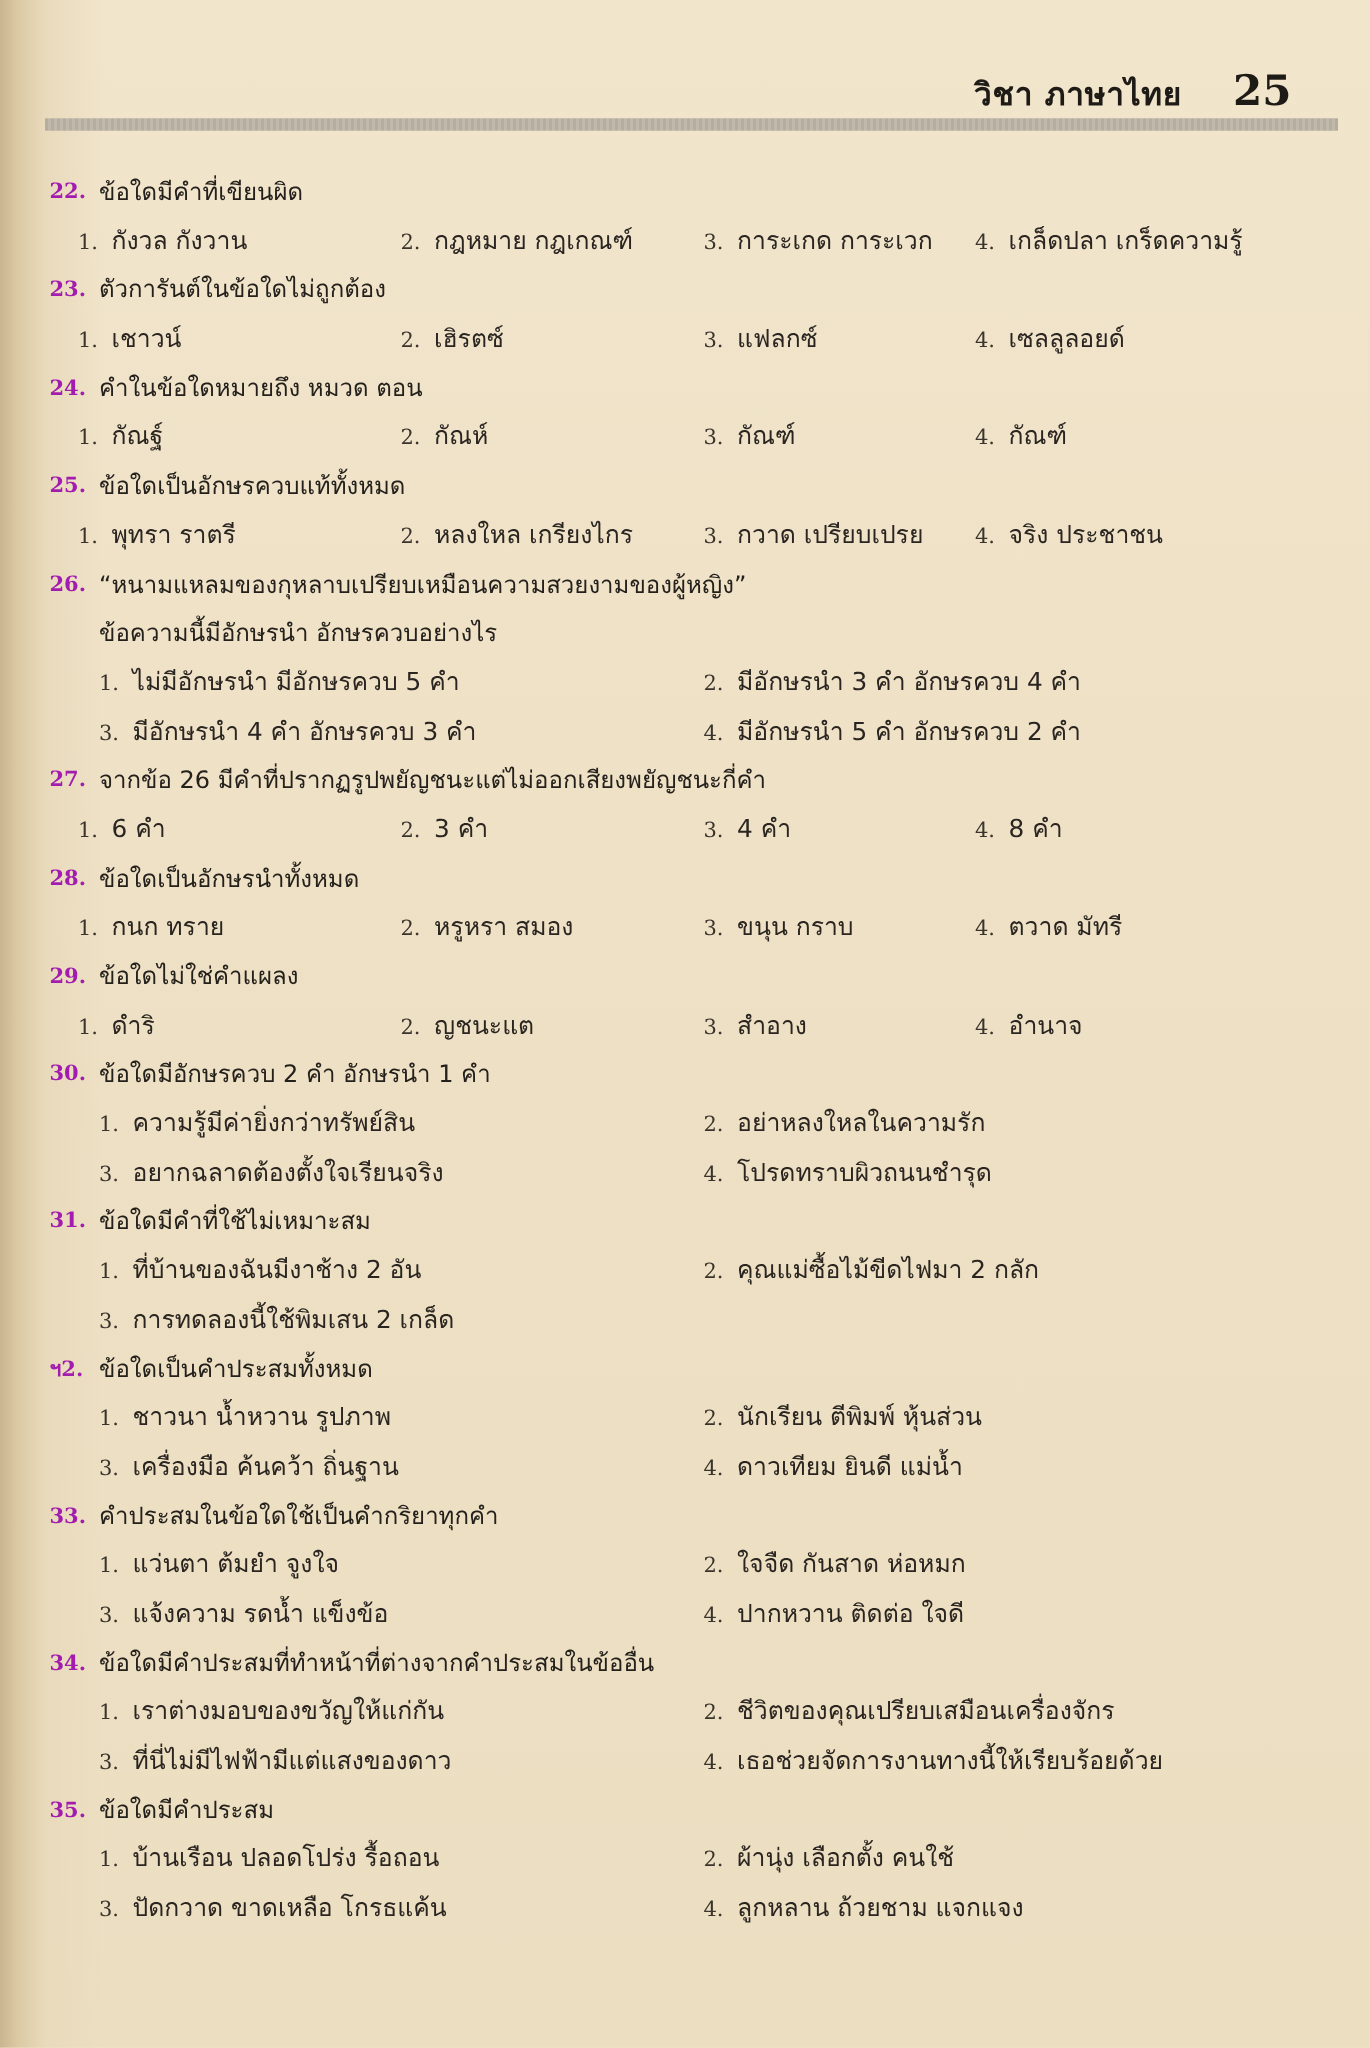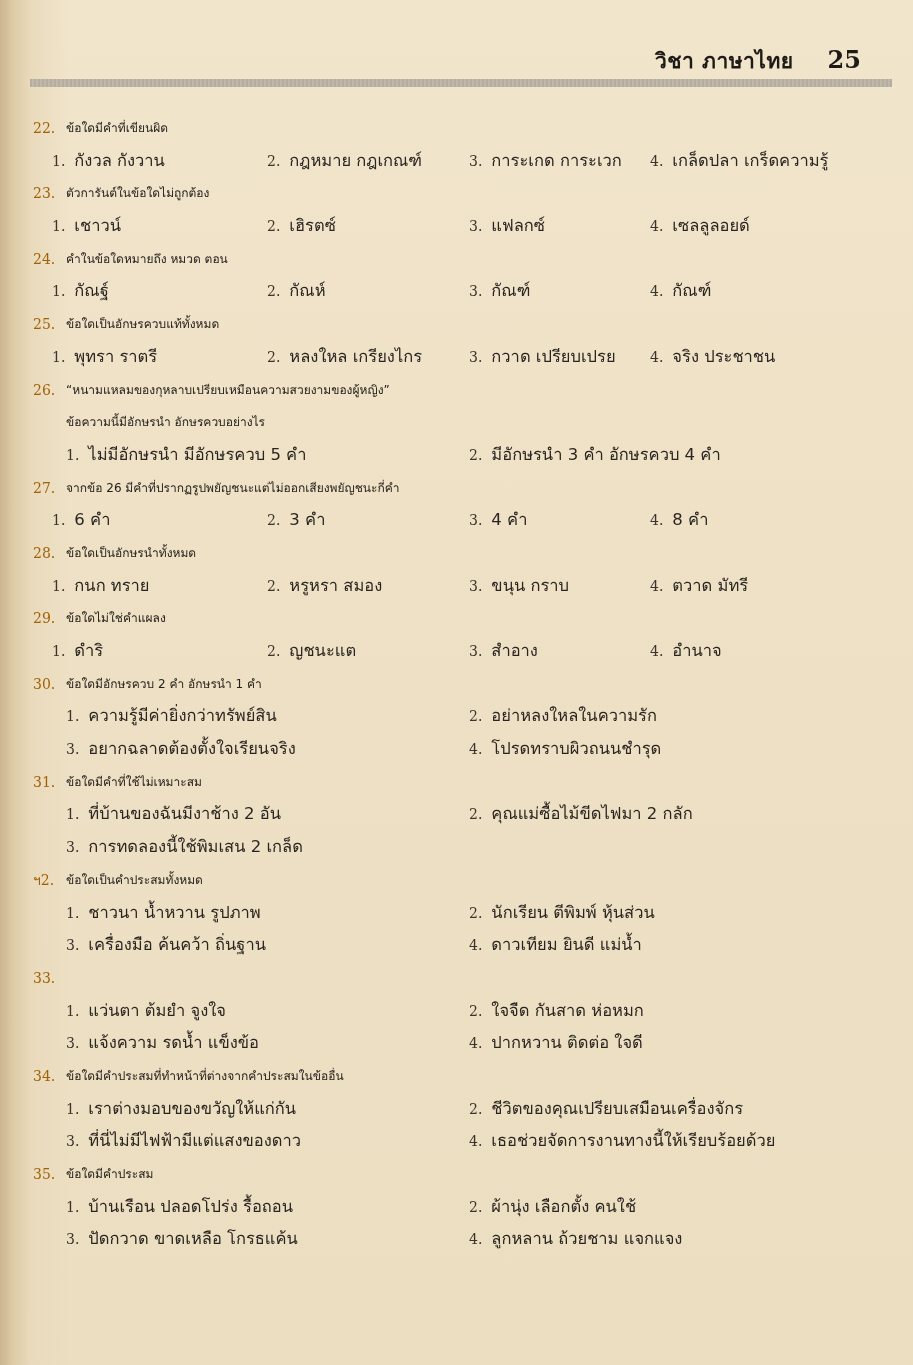--- a/index.html
+++ b/index.html
@@ -31,21 +31,21 @@
     .header-subject {
       font-family: "DejaVu Sans", "Liberation Sans", sans-serif;
       font-weight: bold;
       font-size: 21px;
       letter-spacing: 0.5px;
       color: #1e1a16;
     }
     .header-page {
       font-family: "DejaVu Serif", "Liberation Serif", serif;
       font-weight: bold;
-      font-size: 24px;
+      font-size: 28px;
       color: #1e1a16;
     }
     .rule {
       position: absolute;
       top: 79px;
       left: 30px;
       width: 862px;
       height: 8px;
       background: #b9b3a6;
       background-image: repeating-linear-gradient(90deg, #b5ae9f 0 2px, #c0b9ab 2px 4px);
@@ -61,28 +61,28 @@
       position: relative;
       height: 32.7px;
       line-height: 32.7px;
       font-size: 17px;
       white-space: nowrap;
     }
     .q-num {
       position: absolute;
       left: 33px;
       font-size: 14px;
-      font-weight: normal;
-      color: #a16207;
+      font-weight: bold;
+      color: #a21caf;
     }
     .q-text {
       position: absolute;
       left: 66px;
       font-family: "DejaVu Sans", "Liberation Sans", sans-serif;
-      font-size: 12px;
+      font-size: 16px;
       color: #24201b;
     }
     .opt {
       position: absolute;
       font-family: "DejaVu Sans", "Liberation Sans", sans-serif;
       font-size: 16.5px;
       color: #2a2520;
     }
     .opt .onum {
       font-family: "DejaVu Serif", "Liberation Serif", serif;
@@ -167,20 +167,24 @@
         <span class="q-num">26.</span>
         <span class="q-text">“หนามแหลมของกุหลาบเปรียบเหมือนความสวยงามของผู้หญิง”</span>
       </div>
       <div class="q-line">
         <span class="q-text">ข้อความนี้มีอักษรนำ อักษรควบอย่างไร</span>
       </div>
       <div class="q-line">
         <span class="opt w1"><span class="onum">1.</span><span>ไม่มีอักษรนำ มีอักษรควบ 5 คำ</span></span>
         <span class="opt w2"><span class="onum">2.</span><span>มีอักษรนำ 3 คำ อักษรควบ 4 คำ</span></span>
       </div>
+      <div class="q-line">
+        <span class="opt w1"><span class="onum">3.</span><span>มีอักษรนำ 4 คำ อักษรควบ 3 คำ</span></span>
+        <span class="opt w2"><span class="onum">4.</span><span>มีอักษรนำ 5 คำ อักษรควบ 2 คำ</span></span>
+      </div>
     </div>
 
     <div class="q">
       <div class="q-line">
         <span class="q-num">27.</span>
         <span class="q-text">จากข้อ 26 มีคำที่ปรากฏรูปพยัญชนะแต่ไม่ออกเสียงพยัญชนะกี่คำ</span>
       </div>
       <div class="q-line">
         <span class="opt c1"><span class="onum">1.</span><span>6 คำ</span></span>
         <span class="opt c2"><span class="onum">2.</span><span>3 คำ</span></span>
@@ -255,20 +259,21 @@
       </div>
       <div class="q-line">
         <span class="opt w1"><span class="onum">3.</span><span>เครื่องมือ ค้นคว้า ถิ่นฐาน</span></span>
         <span class="opt w2"><span class="onum">4.</span><span>ดาวเทียม ยินดี แม่น้ำ</span></span>
       </div>
     </div>
 
     <div class="q">
       <div class="q-line">
         <span class="q-num">33.</span>
+        <span class="q-text">คำประสมในข้อใดใช้เป็นคำกริยาทุกคำ</span>
       </div>
       <div class="q-line">
         <span class="opt w1"><span class="onum">1.</span><span>แว่นตา ต้มยำ จูงใจ</span></span>
         <span class="opt w2"><span class="onum">2.</span><span>ใจจืด กันสาด ห่อหมก</span></span>
       </div>
       <div class="q-line">
         <span class="opt w1"><span class="onum">3.</span><span>แจ้งความ รดน้ำ แข็งข้อ</span></span>
         <span class="opt w2"><span class="onum">4.</span><span>ปากหวาน ติดต่อ ใจดี</span></span>
       </div>
     </div>

